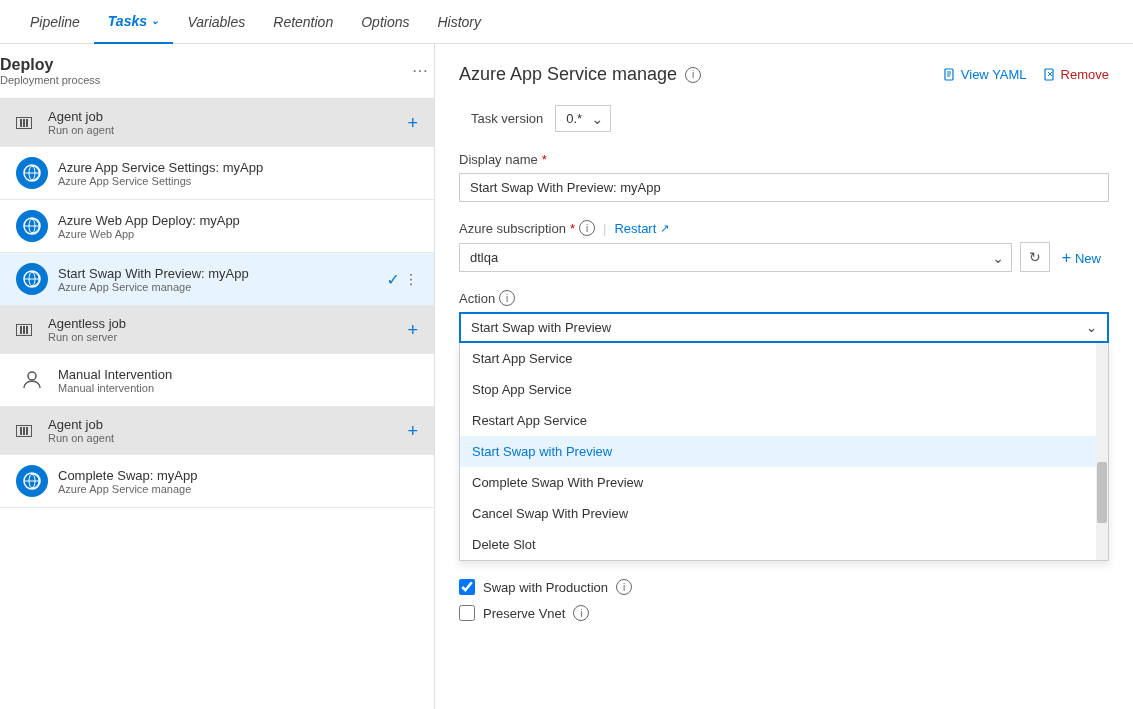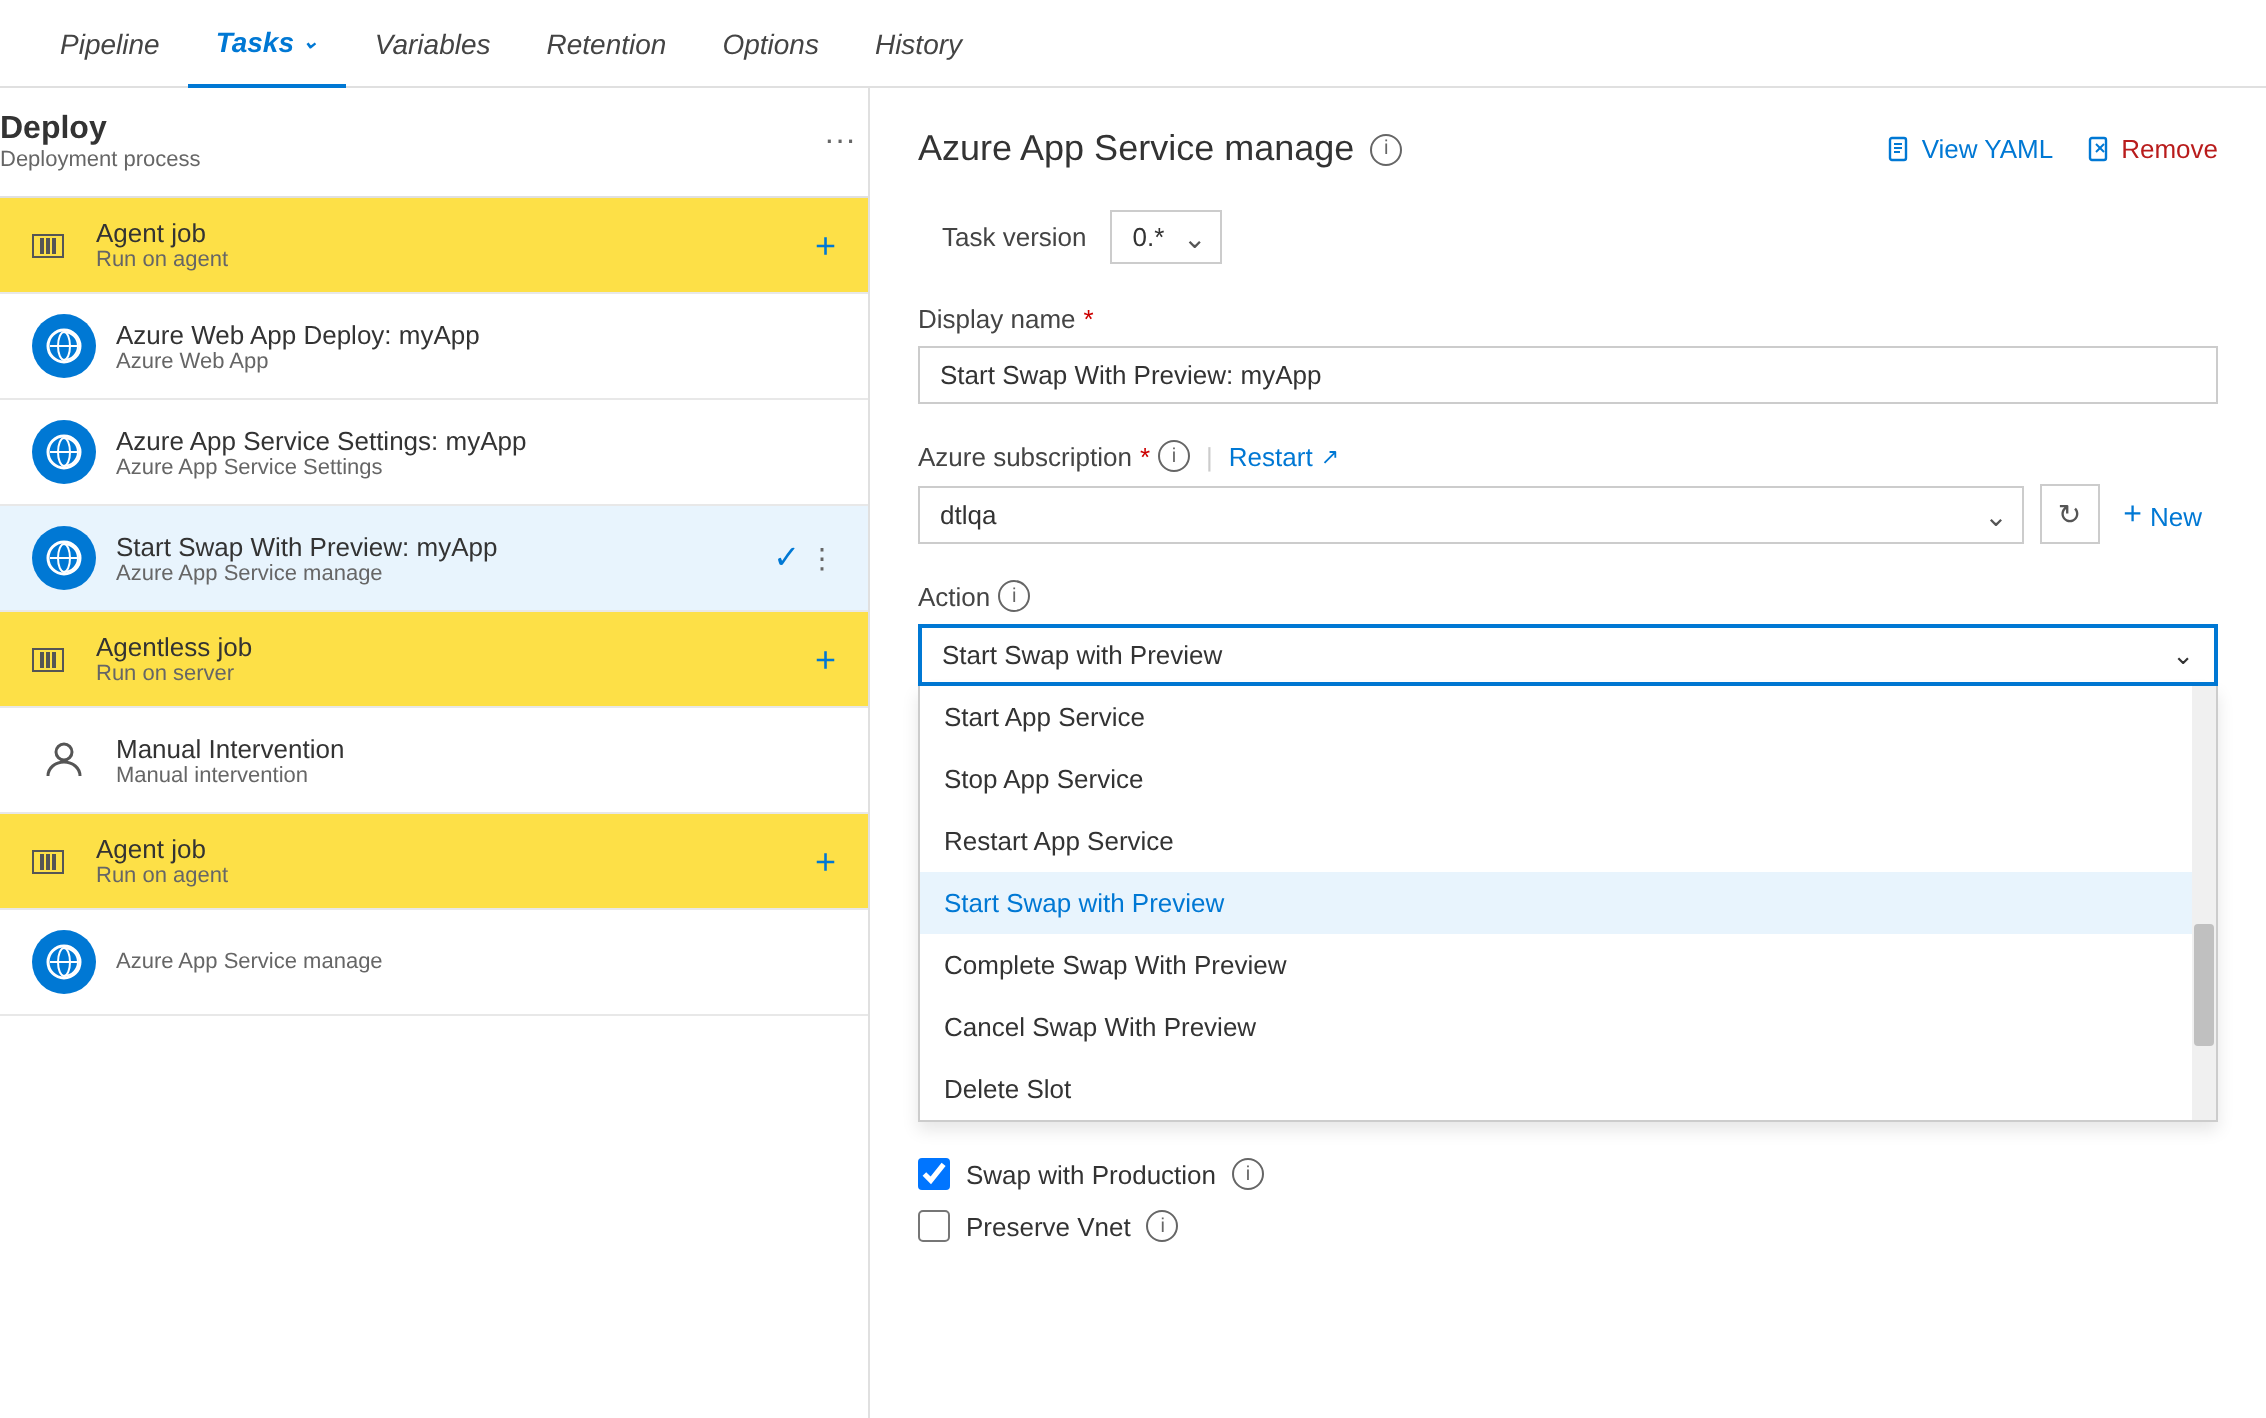--- a/index.html
+++ b/index.html
@@ -30,21 +30,21 @@
     .task-icon { width: 32px; height: 32px; border-radius: 50%; background: #0078d4; display: flex; align-items: center; justify-content: center; margin-right: 10px; flex-shrink: 0; }
     .task-icon svg { width: 18px; height: 18px; }
     .task-text { flex: 1; }
     .task-name { font-size: 13px; color: #333; font-weight: 500; }
     .task-sub { font-size: 11px; color: #666; }
     .task-actions { display: flex; align-items: center; gap: 4px; }
     .check-circle { color: #0078d4; font-size: 16px; }
     .task-dots { color: #666; cursor: pointer; font-size: 14px; }
 
     
-    .job-row { padding: 10px 16px; display: flex; align-items: center; justify-content: space-between; border-bottom: 1px solid #e8e8e8; background: #fde047; }
+    .job-row { padding: 10px 16px; display: flex; align-items: center; justify-content: space-between; border-bottom: 1px solid #e8e8e8; background: #e5e5e5; }
     .job-info { display: flex; align-items: center; gap: 8px; }
     .job-title { font-size: 13px; color: #333; font-weight: 500; }
     .job-subtitle { font-size: 11px; color: #666; }
 
     
     .right-panel { flex: 1; padding: 20px 24px; overflow-y: auto; position: relative; }
     .panel-header { display: flex; align-items: center; justify-content: space-between; margin-bottom: 20px; }
     .panel-title { font-size: 18px; color: #333; display: flex; align-items: center; gap: 8px; }
     .info-icon { width: 16px; height: 16px; border: 1px solid #666; border-radius: 50%; display: inline-flex; align-items: center; justify-content: center; font-size: 10px; color: #666; cursor: pointer; }
     .panel-actions { display: flex; align-items: center; gap: 16px; }
@@ -133,37 +133,37 @@
     <div class="task-item">
       <div class="task-icon">
         <svg viewBox="0 0 18 18" fill="none">
             <circle cx="9" cy="9" r="8" stroke="white" stroke-width="1.5"></circle>
             <path d="M9 2 A7 7 0 0 1 9 16" stroke="white" stroke-width="1"></path>
             <ellipse cx="9" cy="9" rx="3" ry="7" stroke="white" stroke-width="1"></ellipse>
             <line x1="2" y1="9" x2="16" y2="9" stroke="white" stroke-width="1"></line>
           </svg>
       </div>
       <div class="task-text">
-        <div class="task-name">Azure Web App Deploy: myApp</div>
-        <div class="task-sub">Azure Web App</div>
+        <div class="task-name">Azure App Service Settings: myApp</div>
+        <div class="task-sub">Azure App Service Settings</div>
       </div>
     </div>
 
     <div class="task-item">
       <div class="task-icon">
         <svg viewBox="0 0 18 18" fill="none">
             <circle cx="9" cy="9" r="8" stroke="white" stroke-width="1.5"></circle>
             <path d="M9 2 A7 7 0 0 1 9 16" stroke="white" stroke-width="1"></path>
             <ellipse cx="9" cy="9" rx="3" ry="7" stroke="white" stroke-width="1"></ellipse>
             <line x1="2" y1="9" x2="16" y2="9" stroke="white" stroke-width="1"></line>
           </svg>
       </div>
       <div class="task-text">
-        <div class="task-name">Azure App Service Settings: myApp</div>
-        <div class="task-sub">Azure App Service Settings</div>
+        <div class="task-name">Azure Web App Deploy: myApp</div>
+        <div class="task-sub">Azure Web App</div>
       </div>
     </div>
 
     <div class="task-item active">
       <div class="task-icon">
         <svg viewBox="0 0 18 18" fill="none">
             <circle cx="9" cy="9" r="8" stroke="white" stroke-width="1.5"></circle>
             <path d="M9 2 A7 7 0 0 1 9 16" stroke="white" stroke-width="1"></path>
             <ellipse cx="9" cy="9" rx="3" ry="7" stroke="white" stroke-width="1"></ellipse>
             <line x1="2" y1="9" x2="16" y2="9" stroke="white" stroke-width="1"></line>
@@ -225,20 +225,21 @@
     <div class="task-item">
       <div class="task-icon">
         <svg viewBox="0 0 18 18" fill="none">
             <circle cx="9" cy="9" r="8" stroke="white" stroke-width="1.5"></circle>
             <path d="M9 2 A7 7 0 0 1 9 16" stroke="white" stroke-width="1"></path>
             <ellipse cx="9" cy="9" rx="3" ry="7" stroke="white" stroke-width="1"></ellipse>
             <line x1="2" y1="9" x2="16" y2="9" stroke="white" stroke-width="1"></line>
           </svg>
       </div>
       <div class="task-text">
+        <div class="task-name">Complete Swap: myApp</div>
         <div class="task-sub">Azure App Service manage</div>
       </div>
     </div>
 
   </div>
 
   <div class="right-panel">
 
     <div class="panel-header">
       <div class="panel-title">

